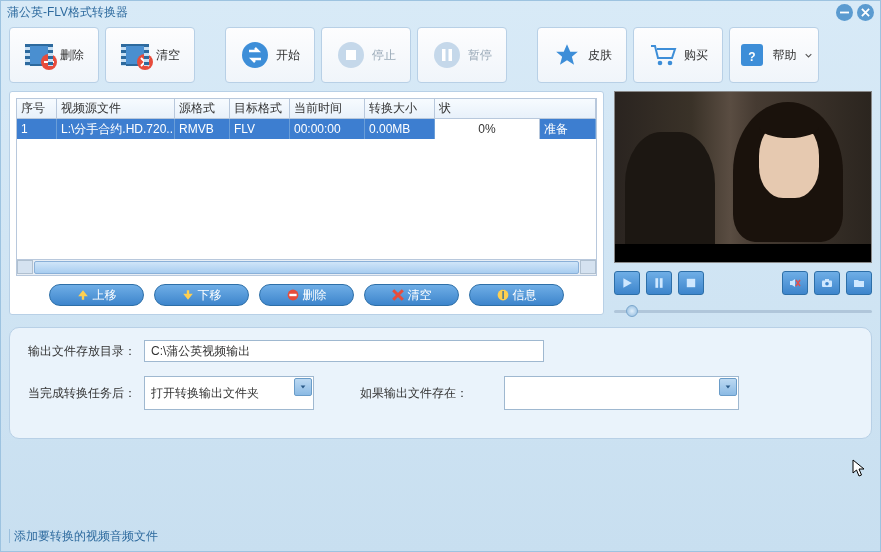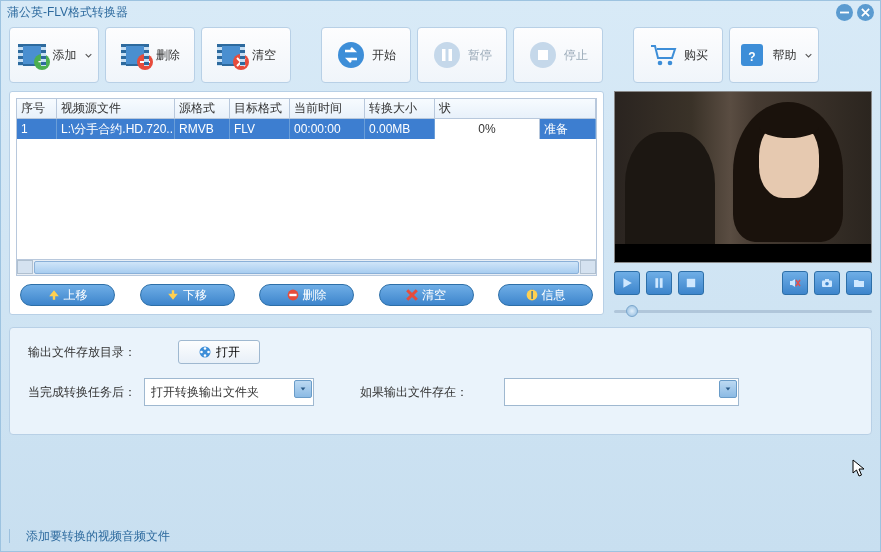--- a/index.html
+++ b/index.html
@@ -30,21 +30,21 @@
 .tbody { flex:1; background:#fff; }
 .trow { display:flex; height:20px; background:#3d7ed0; color:#fff; }
 .td { border-right:1px solid #6a9ed8; padding:2px 4px; overflow:hidden; white-space:nowrap; display:flex; align-items:center; }
 .td.prog { background:#fff; color:#333; justify-content:center; border-right:1px solid #b8c8dc; }
 .hscroll { height:16px; background:#e8eef5; border-top:1px solid #b8c8dc; position:relative; }
 .hscroll .arrow { width:16px; height:14px; background:#d5e2f0; border:1px solid #b0c0d0; position:absolute; top:0; }
 .hscroll .arrow.l { left:0; } .hscroll .arrow.r { right:0; }
 .hscroll .thumb { position:absolute; left:17px; right:17px; top:1px; height:13px; background:linear-gradient(#d0e5f8,#a8cdf0); border:1px solid #8ab0d8; border-radius:2px; }
 
 
-.list-actions { display:flex; gap:10px; padding:8px 4px 2px 4px; justify-content:space-between; }
+.list-actions { display:flex; gap:10px; padding:8px 4px 2px 4px; justify-content:center; }
 .pill { width:95px; height:22px; background:linear-gradient(#6faee6,#3d85cc); border:1px solid #2d6fa8; border-radius:11px; color:#fff; display:flex; align-items:center; justify-content:center; gap:4px; cursor:pointer; }
 .pill svg { width:12px; height:12px; }
 
 
 .preview { width:258px; height:172px; background:#000; border:1px solid #888; position:relative; overflow:hidden; }
 .preview .scene { position:absolute; inset:0; background:linear-gradient(90deg,#2a2420 0%,#3a3228 30%,#5a4d42 45%,#463b32 55%,#2b251f 100%); }
 .preview .face { position:absolute; right:52px; top:28px; width:60px; height:78px; background:#e6c9b0; border-radius:46% 46% 40% 40%; }
 .preview .hair { position:absolute; right:28px; top:10px; width:110px; height:140px; background:#1a120c; border-radius:50% 50% 20% 20%; }
 .preview .fringe { position:absolute; right:52px; top:24px; width:60px; height:22px; background:#1a120c; border-radius:0 0 50% 50%; }
 .preview .man { position:absolute; left:10px; bottom:0; width:90px; height:130px; background:#1c1712; border-radius:40% 40% 0 0; }
@@ -53,26 +53,26 @@
 
 .media-row { display:flex; gap:6px; padding:8px 0 4px 0; }
 .mbtn { width:26px; height:24px; background:linear-gradient(#6faee6,#3d85cc); border:1px solid #2d6fa8; border-radius:3px; display:flex; align-items:center; justify-content:center; cursor:pointer; }
 .mbtn svg{width:12px;height:12px;fill:#cfe8ff;}
 .media-row .gap { flex:1; }
 .slider { margin-top:8px; height:8px; position:relative; }
 .slider .track { position:absolute; left:0; right:0; top:3px; height:3px; background:#b0c6da; border-radius:2px; }
 .slider .knob { position:absolute; left:12px; top:-2px; width:12px; height:12px; border-radius:50%; background:radial-gradient(#e0effb,#8db8dd); border:1px solid #7aa6cc; cursor:pointer; }
 
 
-.bottom { margin:12px 8px 0 8px; background:#eaf3fb; border:1px solid #b8d0e6; border-radius:4px; padding:12px 18px; }
+.bottom { margin:12px 8px 0 8px; background:#eaf3fb; border:1px solid #b8d0e6; border-radius:10px; padding:12px 18px; }
 .brow { display:flex; align-items:center; gap:8px; margin-bottom:14px; }
 .brow .lbl { color:#333; }
 .input { flex:0 0 400px; height:22px; border:1px solid #9fb8d0; background:#fff; padding:0 6px; display:flex; align-items:center; color:#333; }
 .btn-s { width:82px; height:24px; background:linear-gradient(#fcfdfe,#e8f0f8); border:1px solid #9fb8d0; border-radius:3px; display:flex; align-items:center; justify-content:center; gap:4px; cursor:pointer; }
-.select { height:28px; border:1px solid #9fb8d0; background:#fff; padding:0 22px 0 6px; display:flex; align-items:center; position:relative; color:#333; }
+.select { height:34px; border:1px solid #9fb8d0; background:#fff; padding:0 22px 0 6px; display:flex; align-items:center; position:relative; color:#333; }
 .select .dd { position:absolute; right:1px; top:1px; width:18px; height:18px; background:linear-gradient(#bcd9f2,#8bbae4); border:1px solid #6a9cc8; border-radius:2px; display:flex; align-items:center; justify-content:center; }
 .select .dd svg{width:8px;height:8px;fill:#2a5a88;}
 
 .status { position:absolute; left:8px; bottom:6px; color:#2d6a9e; }
 
 
 .film { width:28px; height:22px; background:#4a8fd0; border:2px solid #2d6a9e; border-radius:2px; position:relative; }
 .film::before,.film::after{content:"";position:absolute;top:-2px;bottom:-2px;width:5px;background:repeating-linear-gradient(#2d6a9e 0 3px,#c8e0f4 3px 6px);} 
 .film::before{left:-2px}.film::after{right:-2px}
 .badge{position:absolute;right:-6px;bottom:-6px;width:16px;height:16px;border-radius:50%;display:flex;align-items:center;justify-content:center;}
@@ -96,31 +96,20 @@
       <svg viewBox="0 0 10 10">
         <path d="M1 1 L9 9 M9 1 L1 9" stroke="#fff" stroke-width="2"></path>
       </svg>
     </div>
 </div>
 
 <div class="toolbar">
   <div class="tool-btn">
     <div class="ico">
         <div class="film">
-          <div class="badge add">+</div>
-        </div>
-      </div>
-    <span class="lbl">添加</span>
-    <svg class="drop" viewBox="0 0 10 10">
-        <path d="M1 3 L5 7 L9 3" fill="none" stroke="#555" stroke-width="1.5"></path>
-      </svg>
-  </div>
-  <div class="tool-btn">
-    <div class="ico">
-        <div class="film">
           <div class="badge del">
             <svg viewBox="0 0 10 10">
               <rect y="4" width="10" height="2"></rect>
             </svg>
           </div>
         </div>
       </div>
     <span class="lbl">删除</span>
   </div>
   <div class="tool-btn">
@@ -142,36 +131,44 @@
           <circle cx="14" cy="14" r="13" fill="#3d8ed8"></circle>
           <path d="M8 10 H17 L14 7 M20 18 H11 L14 21" stroke="#fff" stroke-width="2.5" fill="none"></path>
         </svg>
       </div>
     <span class="lbl">开始</span>
   </div>
   <div class="tool-btn">
     <div class="ico">
         <svg width="28" height="28" viewBox="0 0 28 28">
           <circle cx="14" cy="14" r="13" fill="#c5d8ea"></circle>
+          <rect x="9" y="9" width="10" height="10" fill="#fff"></rect>
+        </svg>
+      </div>
+    <span class="lbl" style="color:#9aaab8">停止</span>
+  </div>
+  <div class="tool-btn">
+    <div class="ico">
+        <svg width="28" height="28" viewBox="0 0 28 28">
+          <circle cx="14" cy="14" r="13" fill="#c5d8ea"></circle>
           <rect x="9" y="8" width="3.5" height="12" fill="#fff"></rect>
           <rect x="15.5" y="8" width="3.5" height="12" fill="#fff"></rect>
         </svg>
       </div>
     <span class="lbl" style="color:#9aaab8">暂停</span>
   </div>
-  <div class="tool-btn">
-    <div class="ico">
-        <svg width="28" height="28" viewBox="0 0 28 28">
-          <circle cx="14" cy="14" r="13" fill="#c5d8ea"></circle>
-          <rect x="9" y="9" width="10" height="10" fill="#fff"></rect>
-        </svg>
-      </div>
-    <span class="lbl" style="color:#9aaab8">停止</span>
-  </div>
   <div style="width:18px"></div>
+  <div class="tool-btn">
+    <div class="ico">
+        <svg width="26" height="26" viewBox="0 0 24 24">
+          <path d="M12 2 L15 9 L22 9 L16.5 13.5 L18.5 21 L12 16.8 L5.5 21 L7.5 13.5 L2 9 L9 9 Z" fill="#3d8ed8"></path>
+        </svg>
+      </div>
+    <span class="lbl">皮肤</span>
+  </div>
   <div class="tool-btn">
     <div class="ico">
         <svg width="28" height="24" viewBox="0 0 28 24">
           <path d="M2 3 H6 L9 15 H23 L26 6 H8" fill="none" stroke="#3d8ed8" stroke-width="2"></path>
           <circle cx="11" cy="20" r="2.3" fill="#3d8ed8"></circle>
           <circle cx="21" cy="20" r="2.3" fill="#3d8ed8"></circle>
         </svg>
       </div>
     <span class="lbl">购买</span>
   </div>
@@ -305,31 +302,24 @@
     <div class="slider">
       <div class="track"></div>
       <div class="knob"></div>
     </div>
   </div>
 </div>
 
 <div class="bottom">
   <div class="brow">
     <span class="lbl">输出文件存放目录：</span>
+    <div class="input">
+        <span>C:\蒲公英视频输出</span>
+      </div>
     <div style="width:26px"></div>
-    <div class="btn-s">
-        <svg width="14" height="14" viewBox="0 0 14 14">
-          <circle cx="7" cy="7" r="5.5" fill="#3d8ed8"></circle>
-          <circle cx="7" cy="3.5" r="1.3" fill="#fff"></circle>
-          <circle cx="10.5" cy="7" r="1.3" fill="#fff"></circle>
-          <circle cx="7" cy="10.5" r="1.3" fill="#fff"></circle>
-          <circle cx="3.5" cy="7" r="1.3" fill="#fff"></circle>
-        </svg>
-        <span>打开</span>
-      </div>
   </div>
   <div class="brow" style="margin-bottom:16px">
     <span class="lbl">当完成转换任务后：</span>
     <div class="select" style="width:170px">
       <span>打开转换输出文件夹</span>
       <div class="dd">
           <svg viewBox="0 0 10 10">
             <path d="M2 3 L5 7 L8 3 Z"></path>
           </svg>
         </div>
@@ -340,17 +330,17 @@
     <div class="select" style="width:235px">
       <div class="dd">
           <svg viewBox="0 0 10 10">
             <path d="M2 3 L5 7 L8 3 Z"></path>
           </svg>
         </div>
     </div>
   </div>
 </div>
 
-<div class="status"><span style="border-left:1px solid #9cc0de;padding-left:16px">添加要转换的视频音频文件</span></div>
+<div class="status"><span style="border-left:1px solid #9cc0de;padding-left:4px">添加要转换的视频音频文件</span></div>
 
 <svg style="position:absolute;right:12px;top:458px" width="16" height="20">
     <path d="M1 1 L1 14 L4.5 11 L7 17 L9.5 16 L7 10 L12 10 Z" fill="#fff" stroke="#000" stroke-width="1"></path>
   </svg>
 
 </body></html>

